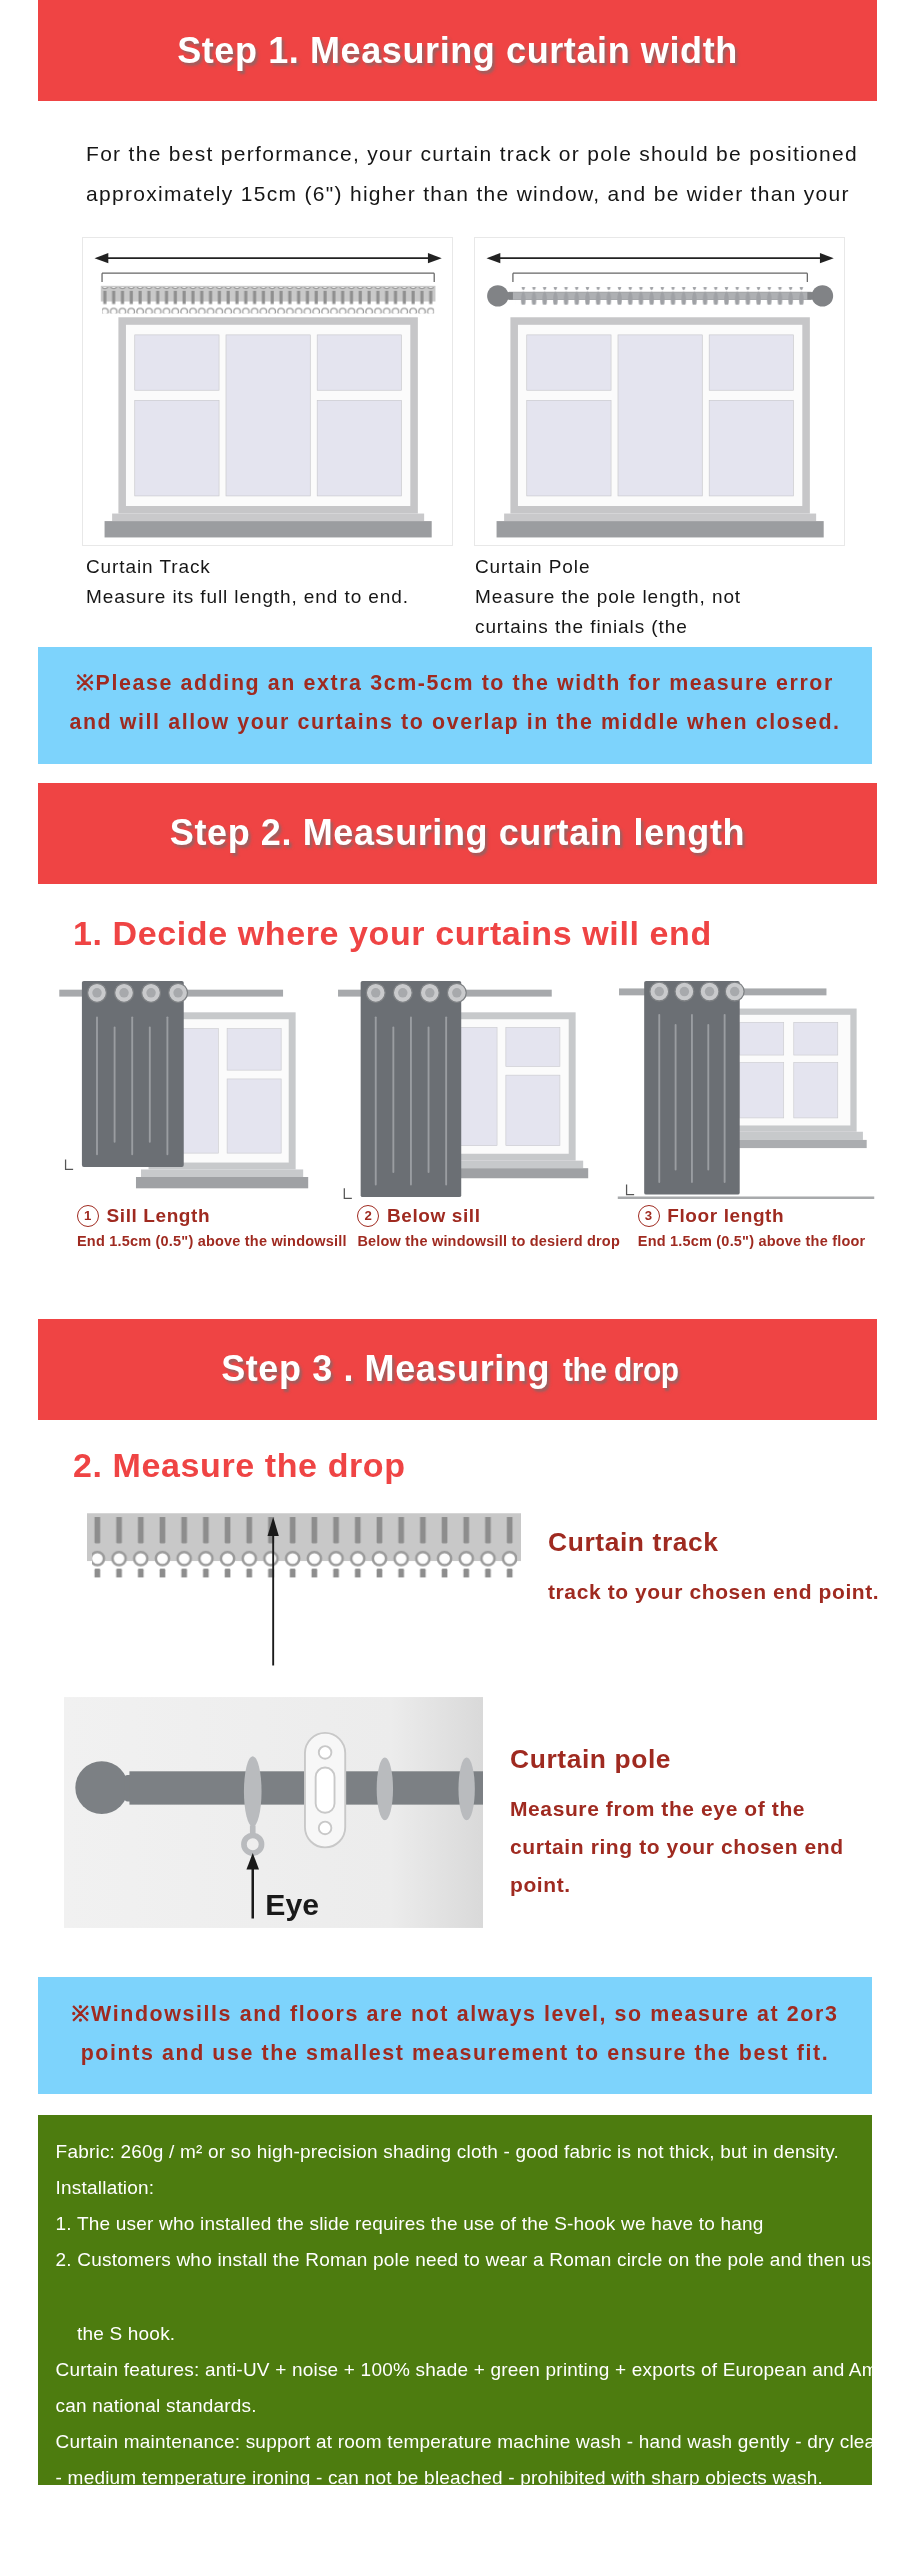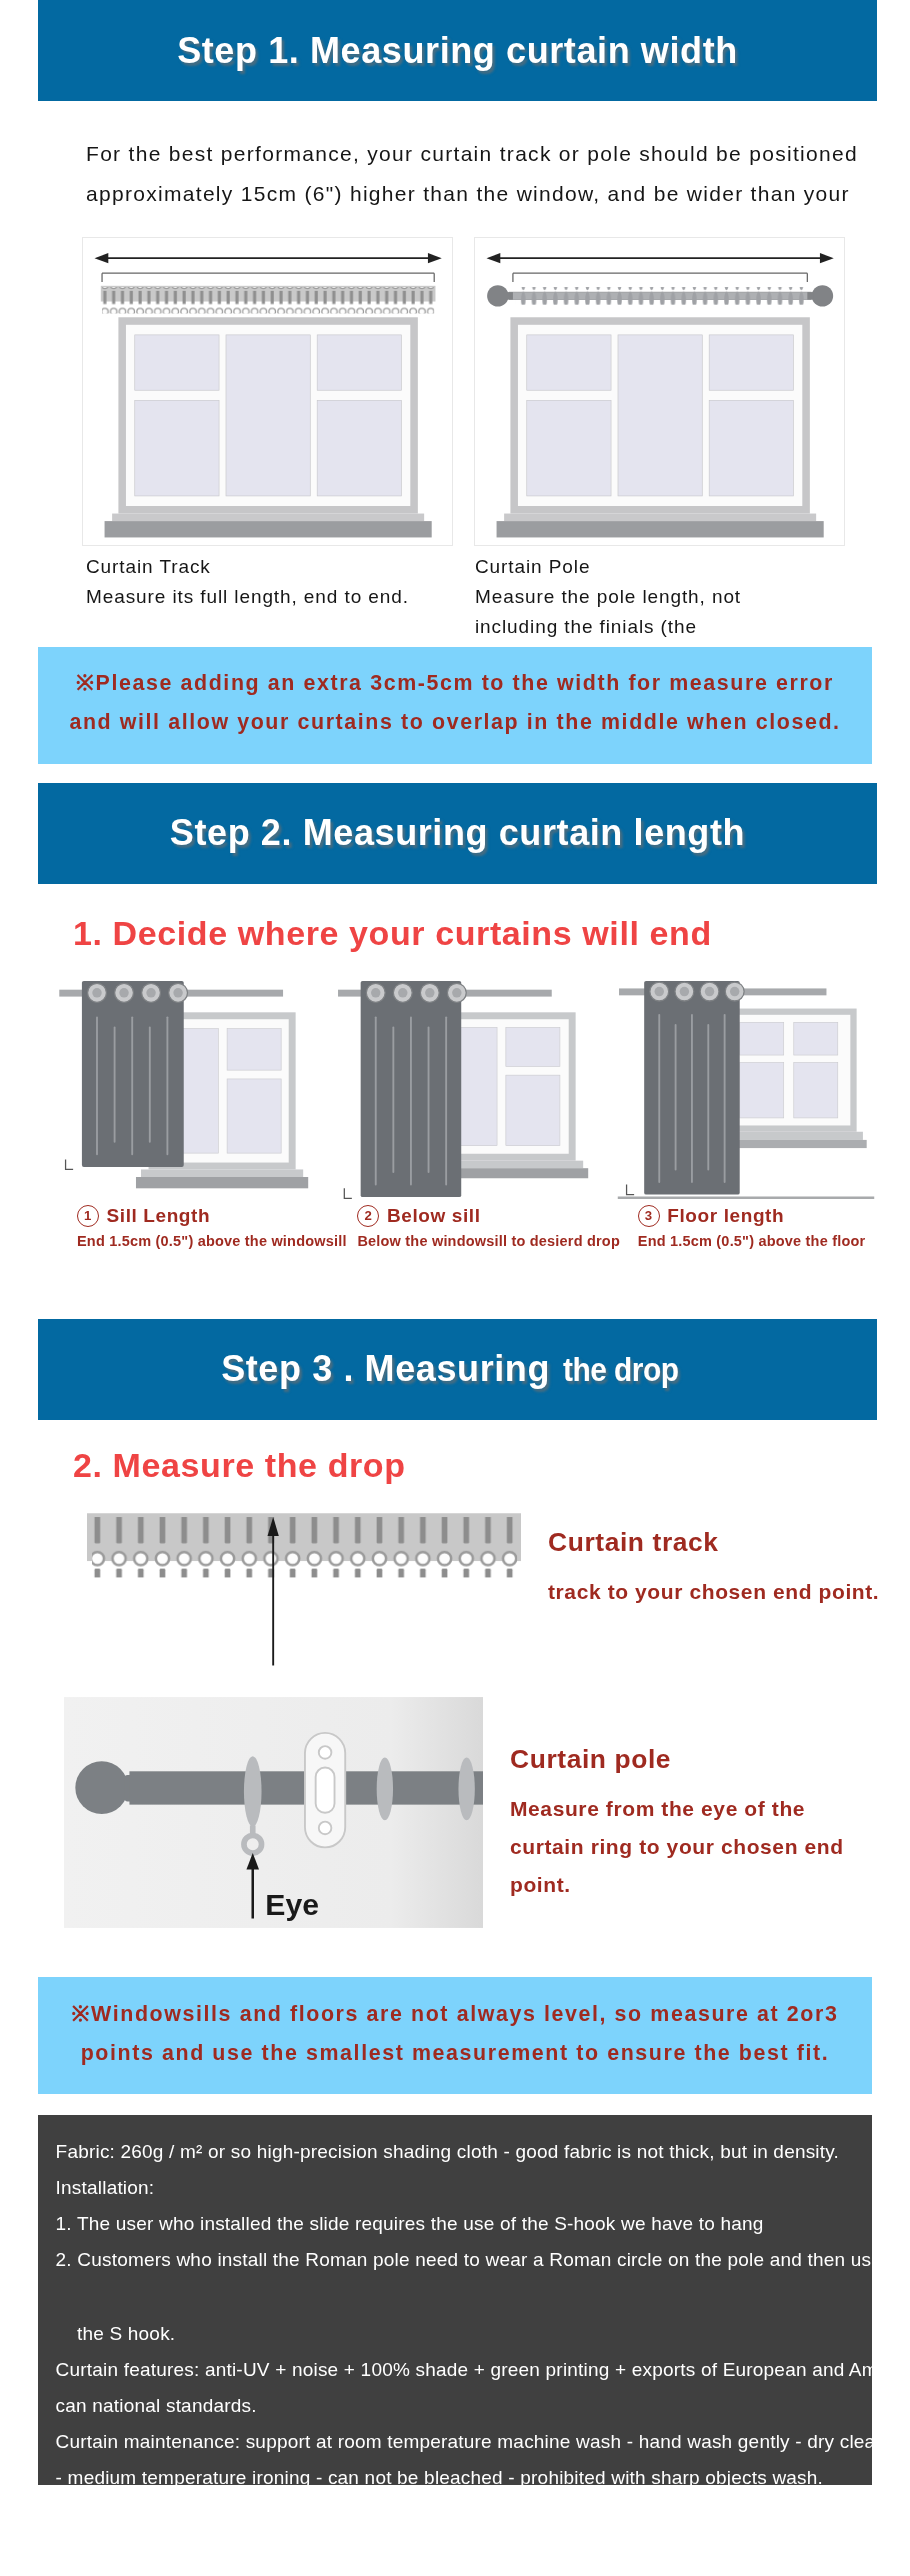--- a/index.html
+++ b/index.html
@@ -1,19 +1,19 @@
 <!DOCTYPE html>
 <html style="font-size:10px"><head>
 <meta charset="utf-8">
 <style>
   html,body{margin:0;padding:0;background:#ffffff;}
   body{width:910px;font-family:"Liberation Sans",sans-serif;}
   .page{position:relative;width:910px;height:2576px;background:#ffffff;overflow:hidden;}
 
-  .banner{margin:0 33px 0 38px;height:101px;background:#0369a1;display:flex;align-items:center;justify-content:center;}
+  .banner{margin:0 33px 0 38px;height:101px;background:#ef4444;display:flex;align-items:center;justify-content:center;}
   .banner h1{margin:0;color:#ffffff;font-size:36px;font-weight:bold;letter-spacing:0.6px;
              text-shadow:2.5px 3.1px 2.5px rgba(110,110,110,0.65);white-space:nowrap;}
   .banner .narrow{display:inline-block;margin-left:12.6px;letter-spacing:-0.6px;transform:scaleX(.88);transform-origin:left center;font-size:34px;}
   .banner.b2{margin-top:19px;}
   .banner.b3{margin-top:70px;}
 
   .intro{margin:33px 0 0 86px;font-size:21px;line-height:40px;letter-spacing:1.3px;color:#161616;white-space:nowrap;}
 
   .diagram-row{margin:22.6px 0 0 82px;display:flex;gap:21.4px;}
   .dbox{margin:0;width:369px;height:307px;border:0.6px solid #E8E8E8;background:#fff;}
@@ -38,21 +38,21 @@
         align-items:center;justify-content:center;font-size:13.2px;font-weight:bold;flex:0 0 auto;}
   .opt-desc{margin-top:6.3px;color:#9F2A20;font-weight:bold;font-size:14.5px;letter-spacing:0.2px;white-space:nowrap;}
 
   .drop-row{display:flex;align-items:flex-start;margin:22.6px 0 0 87px;}
   .drop-row.pole-row{margin:25px 0 0 64px;}
   .drop-text{margin-left:27px;margin-top:19px;}
   .drop-row.pole-row .drop-text{margin-top:47px;}
   .red-title{font-size:26.4px;font-weight:bold;color:#9F2A20;letter-spacing:0.6px;margin-bottom:15px;}
   .red-line{font-size:21px;font-weight:bold;color:#9F2A20;line-height:38px;letter-spacing:0.6px;white-space:nowrap;}
 
-  .details{margin:21.4px 38px 0;background:#404040;height:370px;box-sizing:border-box;
+  .details{margin:21.4px 38px 0;background:#4d7c0f;height:370px;box-sizing:border-box;
            padding:19px 0 0 17.6px;color:#ffffff;font-size:19px;line-height:36px;letter-spacing:0.2px;}
   .details div{white-space:nowrap;}
   .details .indent{padding-left:21.4px;margin-top:38px;}
 </style>
 </head>
 <body>
 
 <div class="page">
 
   <section class="banner">
@@ -133,21 +133,21 @@
   </div>
 
   <div class="captions">
     <div class="cap">
       <div>Curtain Track</div>
       <div>Measure its full length, end to end.</div>
     </div>
     <div class="cap">
       <div>Curtain Pole</div>
       <div>Measure the pole length, not</div>
-      <div>including the finials (the</div>
+      <div>curtains the finials (the</div>
     </div>
   </div>
 
   <aside class="note">
     <div>※Please adding an extra 3cm-5cm to the width for measure error</div>
     <div>and will allow your curtains to overlap in the middle when closed.</div>
   </aside>
 
   <section class="banner b2">
     <h1>Step 2. Measuring curtain length</h1>

